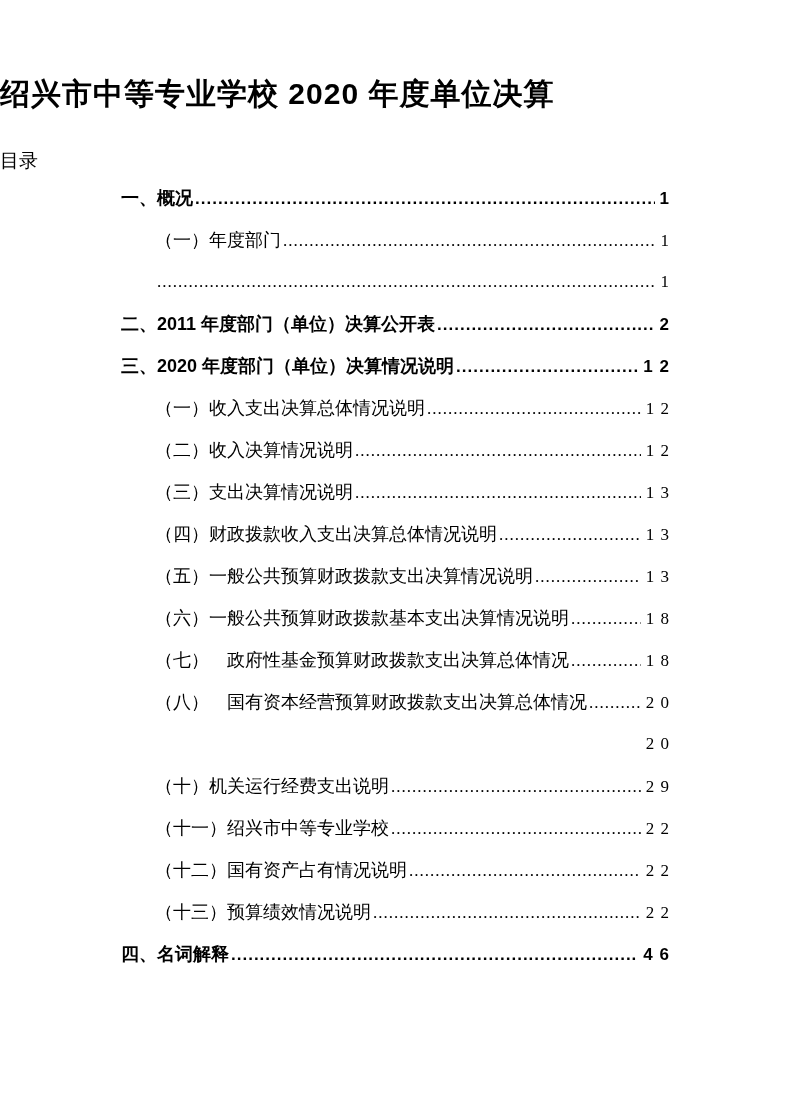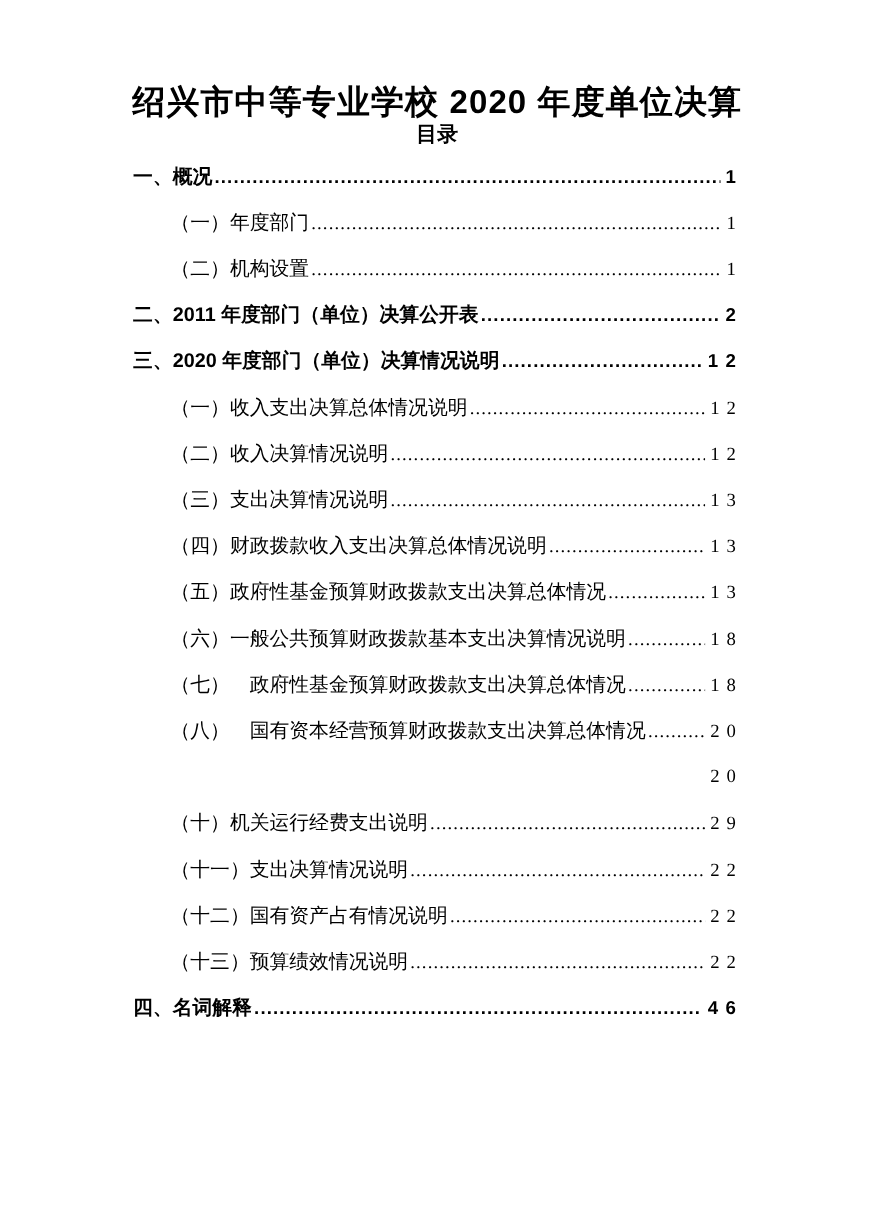--- a/index.html
+++ b/index.html
@@ -12,35 +12,35 @@
     overflow: hidden;
   }
   .doc-page {
     position: relative;
     width: 795px;
     height: 1109px;
     background: #ffffff;
   }
   .doc-title {
     margin-top: 76px;
-    text-align: center;
+    text-align: left;
     font-family: "Liberation Sans", "DejaVu Sans", sans-serif;
     font-weight: 800;
     font-size: 30px;
     line-height: 1.2;
     letter-spacing: 1px;
     color: #000000;
   }
   .toc-heading {
-    text-align: center;
+    margin-top: 38px;
+    text-align: left;
     font-family: "Liberation Serif", "DejaVu Serif", serif;
     font-size: 19px;
     line-height: 1.2;
     color: #000000;
-    font-weight: bold;
   }
   .toc-list {
     margin: 4px 125px 0 121px; 
   }
   .toc-row {
     display: flex;
     align-items: baseline;
     height: 42px;
     line-height: 42px;
     font-size: 18px;
@@ -83,31 +83,31 @@
 <body>
 
 <div class="doc-page">
   <h1 class="doc-title">绍兴市中等专业学校 2020 年度单位决算</h1>
 
   <div class="toc-heading">目录</div>
 
   <nav class="toc-list">
       <div class="toc-row level-1"><span class="toc-label">一、概况</span><span class="toc-leader with-dots"></span><span class="toc-page-num">1</span></div>
       <div class="toc-row level-2"><span class="toc-label">（一）年度部门</span><span class="toc-leader with-dots"></span><span class="toc-page-num">1</span></div>
-      <div class="toc-row level-2"><span class="toc-label">（二）机构设置</span><span class="toc-leader with-dots"></span><span class="toc-page-num">1</span></div>
+      <div class="toc-row level-2"><span class="toc-leader with-dots"></span><span class="toc-page-num">1</span></div>
       <div class="toc-row level-1"><span class="toc-label">二、2011 年度部门（单位）决算公开表</span><span class="toc-leader with-dots"></span><span class="toc-page-num">2</span></div>
       <div class="toc-row level-1"><span class="toc-label">三、2020 年度部门（单位）决算情况说明</span><span class="toc-leader with-dots"></span><span class="toc-page-num">1 2</span></div>
       <div class="toc-row level-2"><span class="toc-label">（一）收入支出决算总体情况说明</span><span class="toc-leader with-dots"></span><span class="toc-page-num">1 2</span></div>
       <div class="toc-row level-2"><span class="toc-label">（二）收入决算情况说明</span><span class="toc-leader with-dots"></span><span class="toc-page-num">1 2</span></div>
       <div class="toc-row level-2"><span class="toc-label">（三）支出决算情况说明</span><span class="toc-leader with-dots"></span><span class="toc-page-num">1 3</span></div>
       <div class="toc-row level-2"><span class="toc-label">（四）财政拨款收入支出决算总体情况说明</span><span class="toc-leader with-dots"></span><span class="toc-page-num">1 3</span></div>
-      <div class="toc-row level-2"><span class="toc-label">（五）政府性基金预算财政拨款支出决算总体情况</span><span class="toc-leader with-dots"></span><span class="toc-page-num">1 3</span></div>
+      <div class="toc-row level-2"><span class="toc-label">（五）一般公共预算财政拨款支出决算情况说明</span><span class="toc-leader with-dots"></span><span class="toc-page-num">1 3</span></div>
       <div class="toc-row level-2"><span class="toc-label">（六）一般公共预算财政拨款基本支出决算情况说明</span><span class="toc-leader with-dots"></span><span class="toc-page-num">1 8</span></div>
       <div class="toc-row level-2"><span class="toc-label">（七）　政府性基金预算财政拨款支出决算总体情况</span><span class="toc-leader with-dots"></span><span class="toc-page-num">1 8</span></div>
       <div class="toc-row level-2"><span class="toc-label">（八）　国有资本经营预算财政拨款支出决算总体情况</span><span class="toc-leader with-dots"></span><span class="toc-page-num">2 0</span></div>
       <div class="toc-row level-2"><span class="toc-leader"></span><span class="toc-page-num">2 0</span></div>
       <div class="toc-row level-2"><span class="toc-label">（十）机关运行经费支出说明</span><span class="toc-leader with-dots"></span><span class="toc-page-num">2 9</span></div>
-      <div class="toc-row level-2"><span class="toc-label">（十一）支出决算情况说明</span><span class="toc-leader with-dots"></span><span class="toc-page-num">2 2</span></div>
+      <div class="toc-row level-2"><span class="toc-label">（十一）绍兴市中等专业学校</span><span class="toc-leader with-dots"></span><span class="toc-page-num">2 2</span></div>
       <div class="toc-row level-2"><span class="toc-label">（十二）国有资产占有情况说明</span><span class="toc-leader with-dots"></span><span class="toc-page-num">2 2</span></div>
       <div class="toc-row level-2"><span class="toc-label">（十三）预算绩效情况说明</span><span class="toc-leader with-dots"></span><span class="toc-page-num">2 2</span></div>
       <div class="toc-row level-1"><span class="toc-label">四、名词解释</span><span class="toc-leader with-dots"></span><span class="toc-page-num">4 6</span></div>
     </nav>
 </div>
 
 </body></html>

